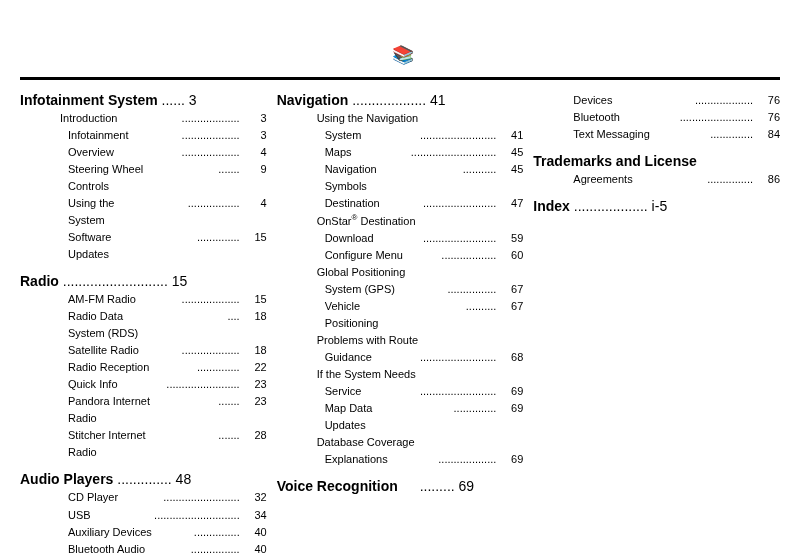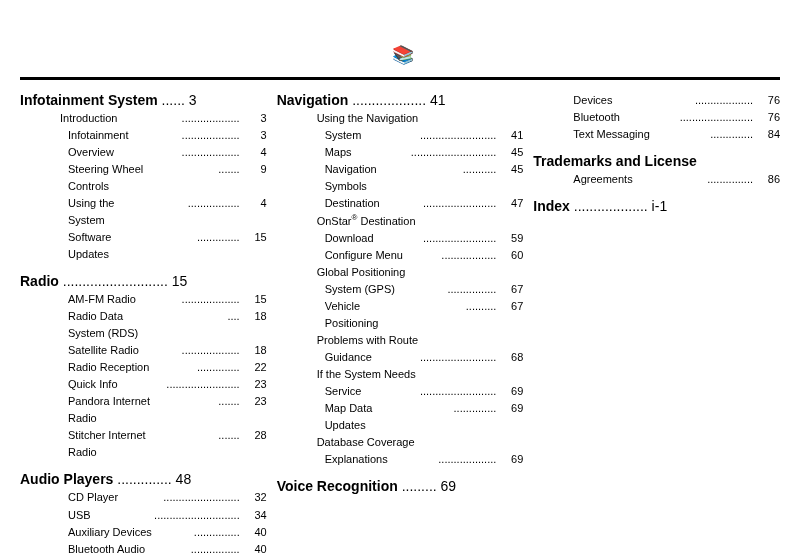--- a/index.html
+++ b/index.html
@@ -289,21 +289,21 @@
         <span class="page-num">69</span>
       </div>
       <div class="toc-entry">
         <span class="entry-title ">Database Coverage</span>
       </div>
       <div class="toc-entry">
         <span class="entry-title indent-1">Explanations</span>
         <span class="dots"> ...................</span>
         <span class="page-num">69</span>
       </div>
-      <div class="section-title"><span>Voice Recognition </span><span style="font-weight: normal;">.........  69</span></div>
+      <div class="section-title"><span>Voice Recognition </span><span style="font-weight: normal; margin-left: 18px;">.........  69</span></div>
     </div>
 
   <div class="col" id="col3">
       <div class="toc-entry">
         <span class="entry-title ">Devices</span>
         <span class="dots"> ...................</span>
         <span class="page-num">76</span>
       </div>
       <div class="toc-entry">
         <span class="entry-title ">Bluetooth</span>
@@ -314,16 +314,16 @@
         <span class="entry-title ">Text Messaging</span>
         <span class="dots"> ..............</span>
         <span class="page-num">84</span>
       </div>
       <div class="section-title">Trademarks and License</div>
       <div class="toc-entry">
         <span class="entry-title ">Agreements</span>
         <span class="dots"> ...............</span>
         <span class="page-num">86</span>
       </div>
-      <div class="section-title"><span>Index </span><span style="font-weight: normal;">...................  i-1</span></div>
+      <div class="section-title"><span>Index </span><span style="font-weight: normal;">...................  i-5</span></div>
     </div>
 
 </div>
 
 </body></html>

